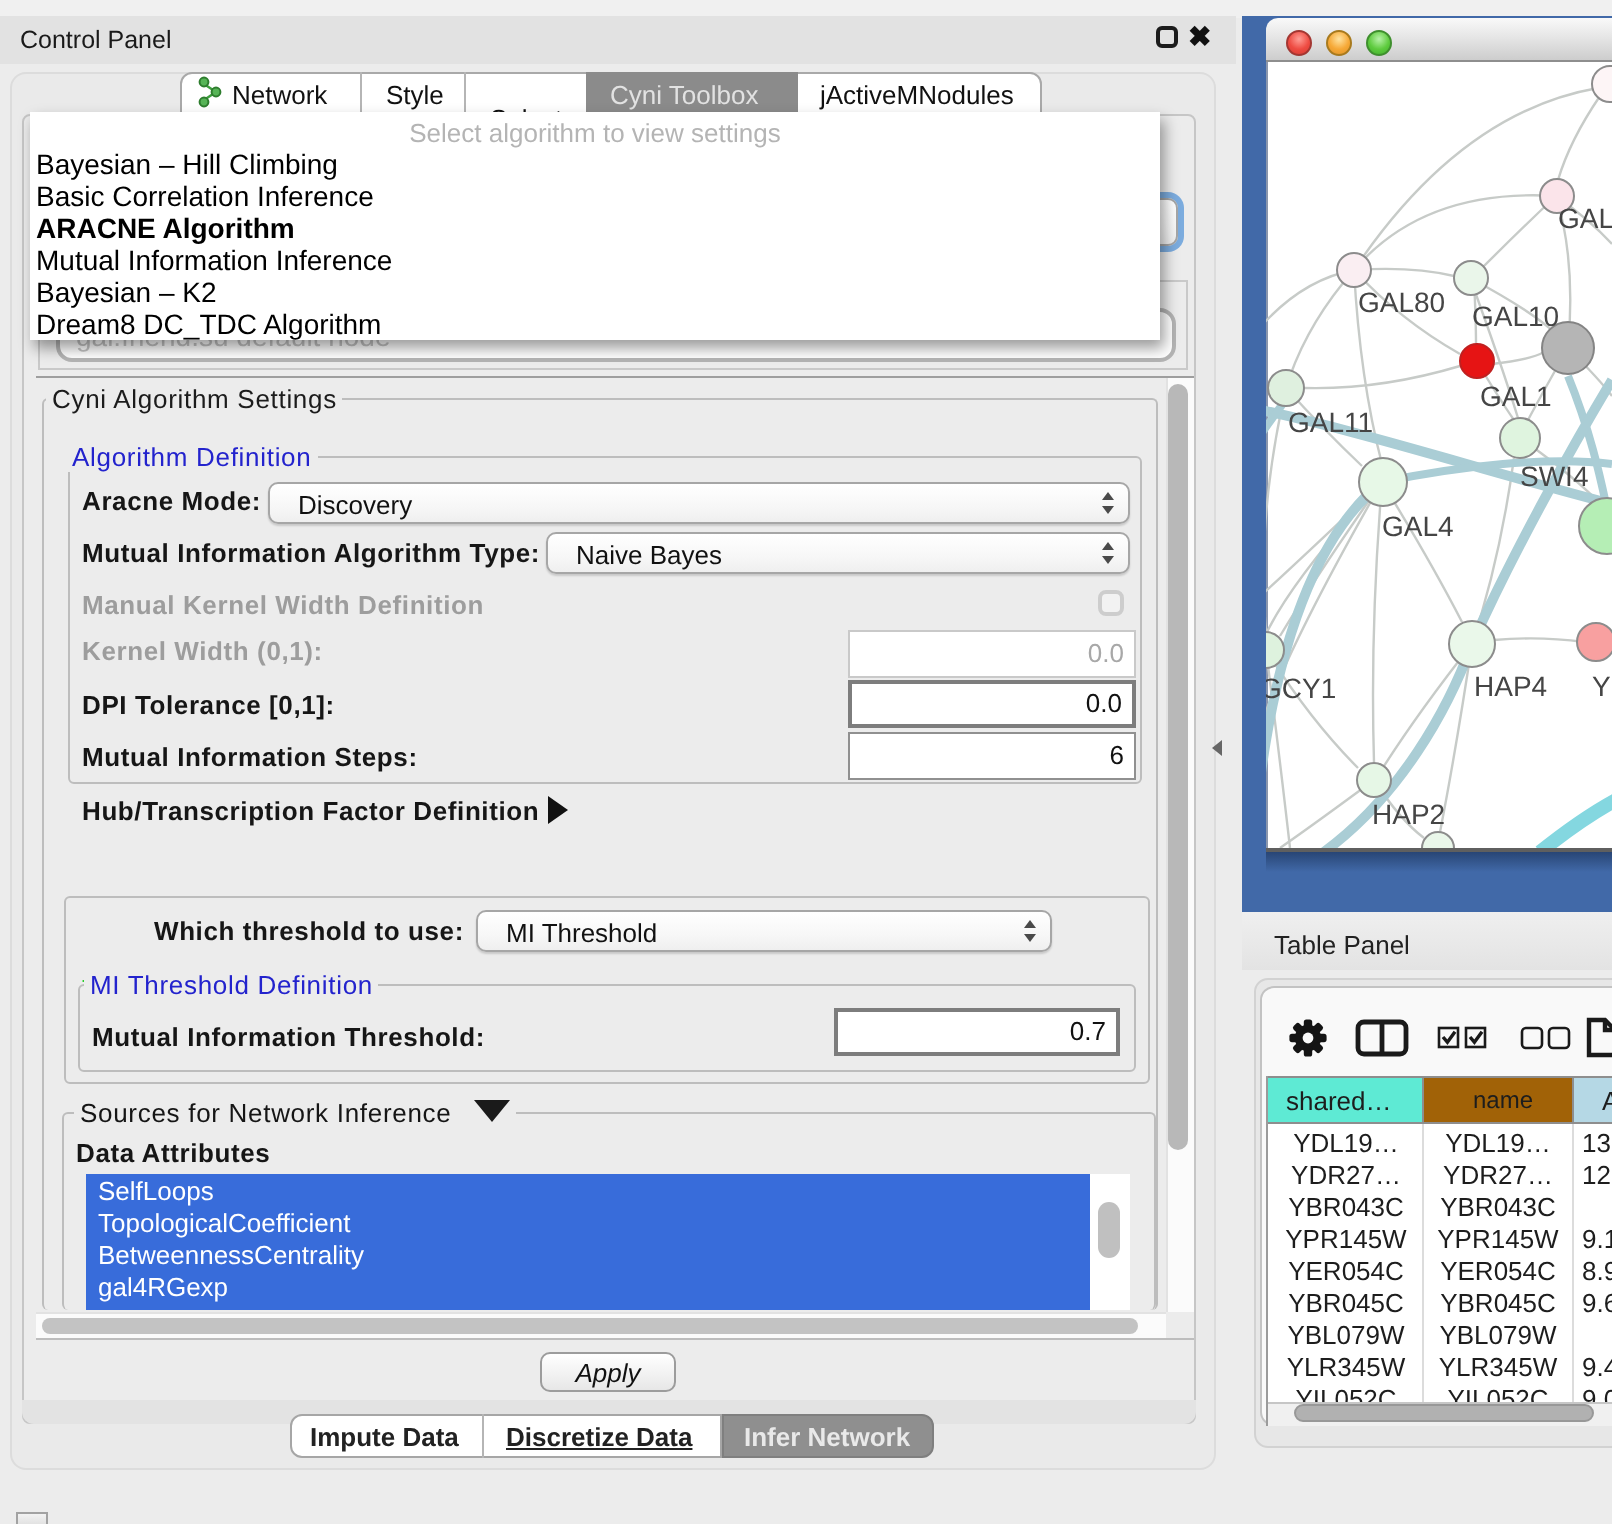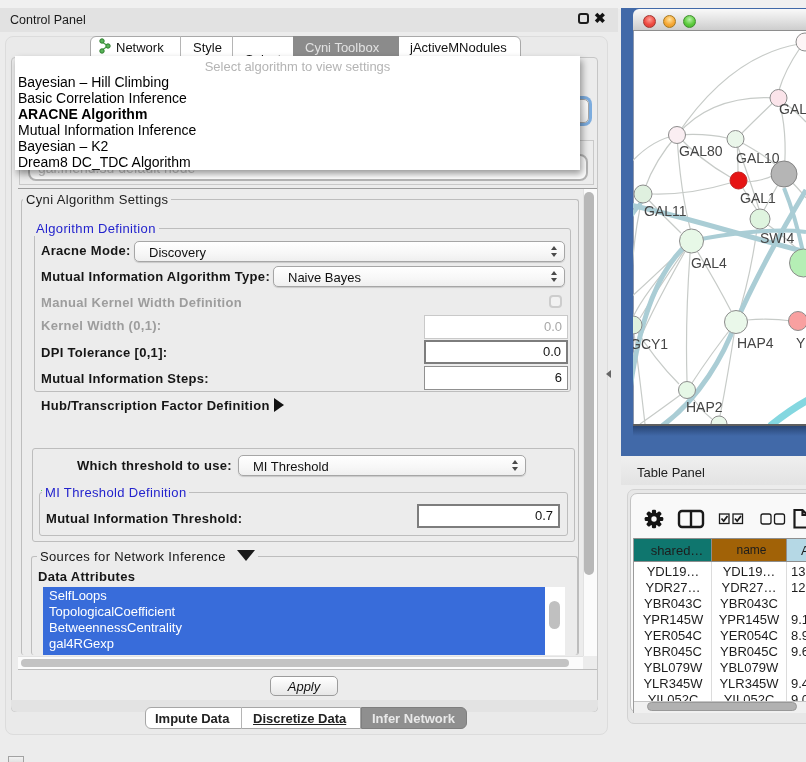--- a/index.html
+++ b/index.html
@@ -139,21 +139,21 @@
 <rect x="90" y="6" width="9.5" height="9.5"></rect>
 <path d="M78.5,10.5 l2.2,2.6 l3.8,-5.2" stroke-width="1.7"></path>
 <path d="M92,10.5 l2.2,2.6 l3.8,-5.2" stroke-width="1.7"></path>
 <rect x="118" y="6" width="10" height="10" rx="2"></rect>
 <rect x="131.5" y="6" width="10" height="10" rx="2"></rect>
 </g>
 <path d="M151.5,2 h8 l5,5 v12.5 h-13 z M159.5,2 v5 h5" fill="none" stroke="#1a1a1a" stroke-width="2.2"></path>
 </svg>
 
 <div class="abs" style="left:633px;top:538px;width:173px;height:175px;overflow:hidden;background:#fff;border-left:1px solid #9b9b9b;">
-  <div style="position:absolute;left:0;top:0;width:78px;height:24px;background:#0f766e;border:1px solid #8e8e8e;border-left:none;text-align:center;font-size:13px;line-height:23px;color:#1d1d1d;text-indent:9px;">shared…</div>
+  <div style="position:absolute;left:0;top:0;width:78px;height:24px;background:#5eead4;border:1px solid #8e8e8e;border-left:none;font-size:13px;line-height:23px;color:#1d1d1d;text-indent:9px;">shared…</div>
   <div style="position:absolute;left:77px;top:0;width:76px;height:24px;background:#a16207;border:1px solid #8e8e8e;text-align:center;font-size:12px;line-height:23px;color:#1d1d1d;text-indent:5px;">name</div>
   <div style="position:absolute;left:152px;top:0;width:54px;height:24px;background:#b5d8e5;border:1px solid #8e8e8e;font-size:13px;line-height:23px;color:#1d1d1d;padding-left:14px;">A</div>
   <div style="position:absolute;left:77px;top:24px;width:1px;height:139px;background:#dcdcdc;"></div>
   <div style="position:absolute;left:152px;top:24px;width:1px;height:139px;background:#dcdcdc;"></div>
   <div style="position:absolute;left:0;top:26px;width:78px;text-align:center;font-size:13px;line-height:16px;color:#1d1d1d;">YDL19…<br>YDR27…<br>YBR043C<br>YPR145W<br>YER054C<br>YBR045C<br>YBL079W<br>YLR345W<br>YIL052C</div>
   <div style="position:absolute;left:77px;top:26px;width:76px;text-align:center;font-size:13px;line-height:16px;color:#1d1d1d;">YDL19…<br>YDR27…<br>YBR043C<br>YPR145W<br>YER054C<br>YBR045C<br>YBL079W<br>YLR345W<br>YIL052C</div>
   <div style="position:absolute;left:157px;top:26px;width:60px;font-size:13px;line-height:16px;color:#1d1d1d;">13.81<br>12.40<br>&nbsp;<br>9.139<br>8.914<br>9.630<br>&nbsp;<br>9.441<br>9.050</div>
   <div style="position:absolute;left:0;top:163px;width:173px;height:12px;background:#f0f0f0;border-top:1px solid #c6c6c6;"></div>
   <div style="position:absolute;left:13px;top:164px;width:150px;height:9px;background:#b1b1b1;border:1px solid #989898;border-radius:5px;"></div>
 </div>

